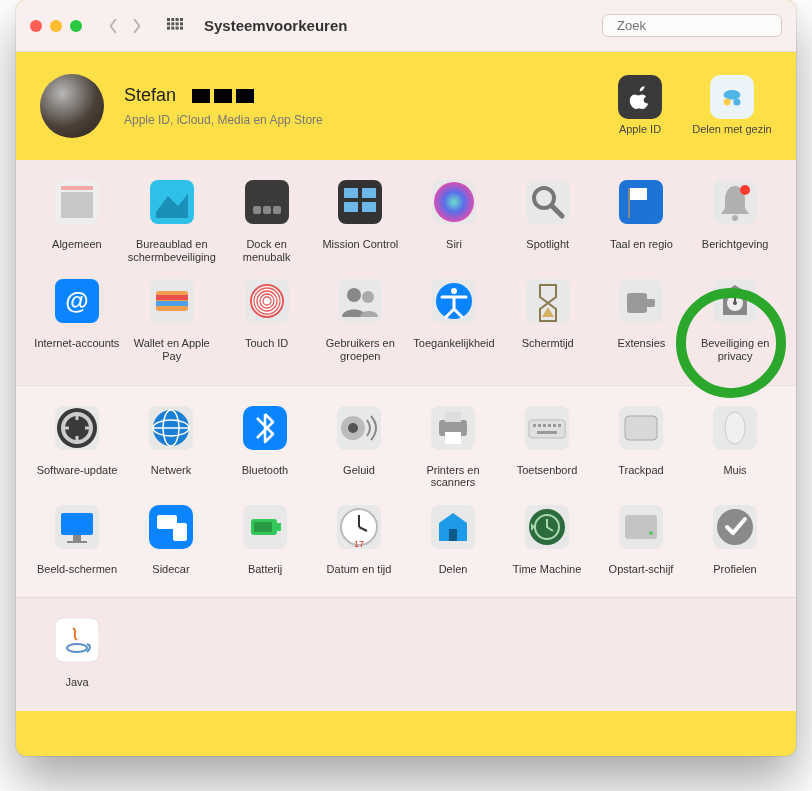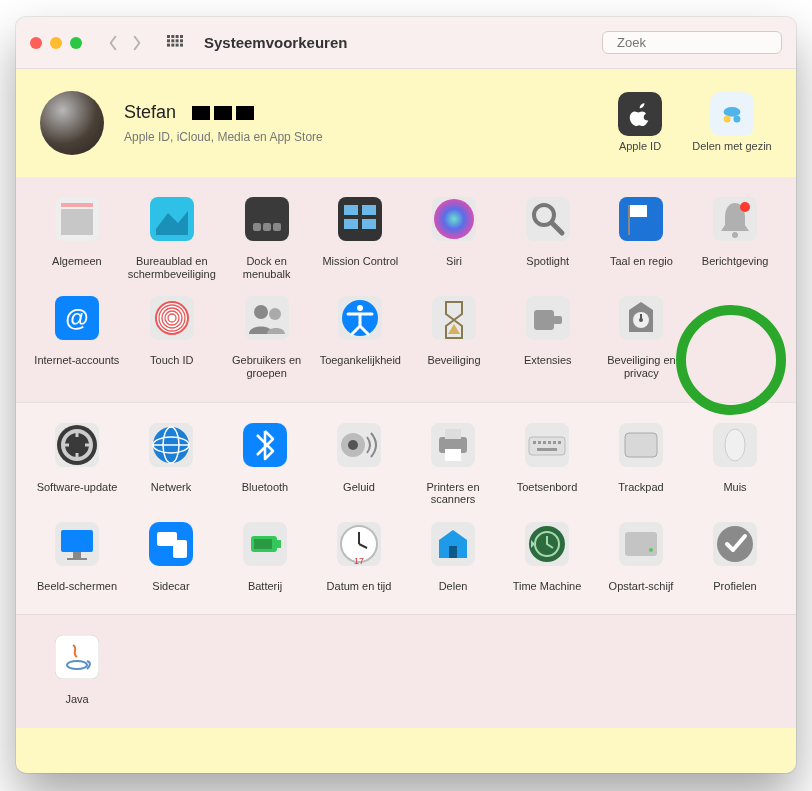--- a/index.html
+++ b/index.html
@@ -5,23 +5,23 @@
 * { margin: 0; padding: 0; box-sizing: border-box; }
 body {
   font-family: -apple-system, "Helvetica Neue", Helvetica, Arial, sans-serif;
   background: #fff;
   width: 812px;
   height: 791px;
   position: relative;
 }
 .window {
   position: absolute;
-  top: 17px; left: 16px;
+  top: 0; left: 16px;
   width: 780px; height: 756px;
-  background: #fef9c3;
+  background: #fde047;
   border-radius: 10px;
   box-shadow: 0 25px 50px rgba(0,0,0,0.35), 0 0 0 1px rgba(0,0,0,0.08);
   overflow: visible;
 }
 .titlebar {
   height: 52px;
   display: flex;
   align-items: center;
   padding: 0 14px;
   gap: 12px;
@@ -295,20 +295,30 @@
               <svg viewBox="0 0 44 44">
                 <rect width="44" height="44" rx="8" fill="#0a84ff"></rect>
                 <text x="22" y="30" text-anchor="middle" font-size="24" fill="#fff" font-weight="bold">@</text>
               </svg>
             </div>
             <div class="lbl">Internet-accounts</div>
           </div>
           <div class="item">
             <div class="ic">
               <svg viewBox="0 0 44 44">
+                <rect x="6" y="12" width="32" height="20" rx="3" fill="#f0a050"></rect>
+                <rect x="6" y="16" width="32" height="5" fill="#e85050"></rect>
+                <rect x="6" y="22" width="32" height="5" fill="#50a0e8"></rect>
+              </svg>
+            </div>
+            <div class="lbl">Wallet en Apple Pay</div>
+          </div>
+          <div class="item">
+            <div class="ic">
+              <svg viewBox="0 0 44 44">
                 <circle cx="22" cy="22" r="16" fill="#fff" stroke="#e85a5a" stroke-width="2"></circle>
                 <g stroke="#e85a5a" stroke-width="1.3" fill="none">
                   <circle cx="22" cy="22" r="4"></circle>
                   <circle cx="22" cy="22" r="7"></circle>
                   <circle cx="22" cy="22" r="10"></circle>
                   <circle cx="22" cy="22" r="13"></circle>
                 </g>
               </svg>
             </div>
             <div class="lbl">Touch ID</div>
@@ -334,21 +344,21 @@
             </div>
             <div class="lbl">Toegankelijkheid</div>
           </div>
           <div class="item">
             <div class="ic">
               <svg viewBox="0 0 44 44">
                 <path d="M14 6 L30 6 L30 18 L22 24 L30 30 L30 42 L14 42 L14 30 L22 24 L14 18 Z" fill="none" stroke="#8a7a50" stroke-width="2"></path>
                 <path d="M16 38 L28 38 L22 28 Z" fill="#d4b060"></path>
               </svg>
             </div>
-            <div class="lbl">Beveiliging</div>
+            <div class="lbl">Schermtijd</div>
           </div>
           <div class="item">
             <div class="ic">
               <svg viewBox="0 0 44 44">
                 <rect x="8" y="14" width="20" height="20" rx="3" fill="#999"></rect>
                 <rect x="26" y="20" width="10" height="8" rx="2" fill="#999"></rect>
               </svg>
             </div>
             <div class="lbl">Extensies</div>
           </div>

